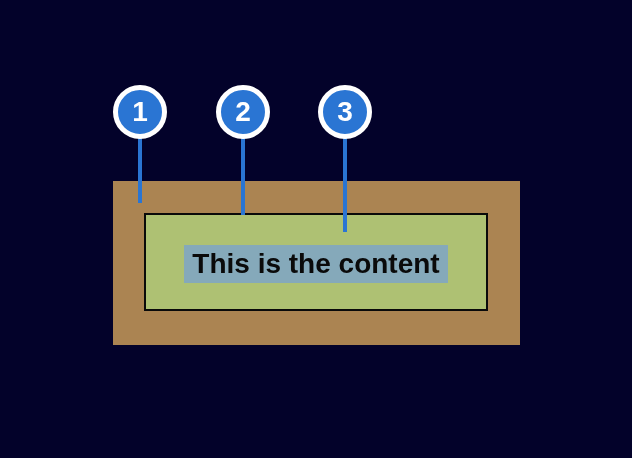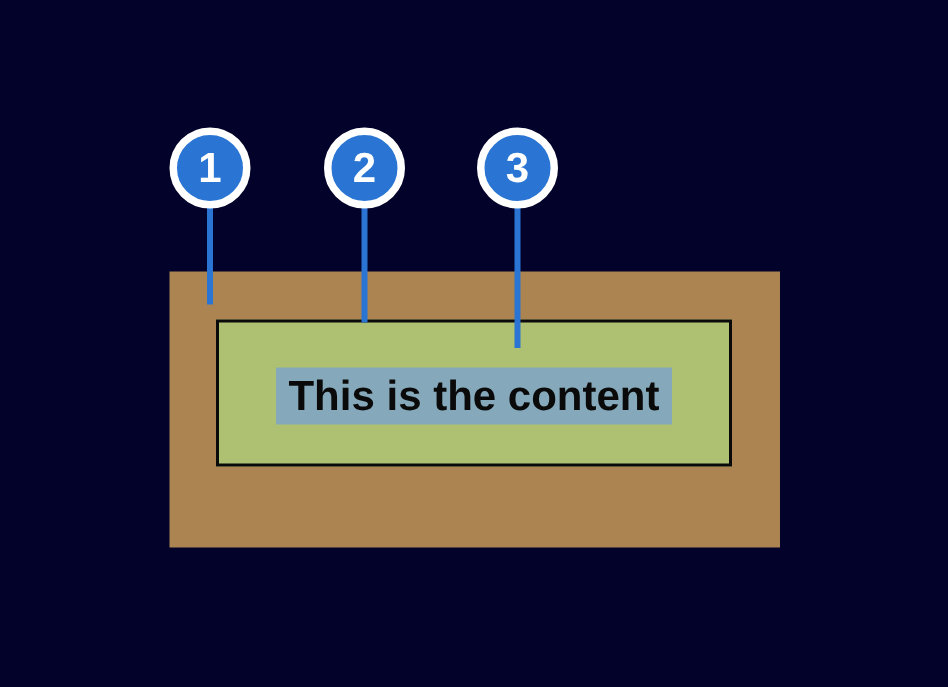--- a/index.html
+++ b/index.html
@@ -22,21 +22,21 @@
   .canvas {
     position: relative;
     width: 632px; height: 458px;
     background: var(--background);
   }
 
   
   .outer-box {
     position: absolute;
     left: 113px; top: 181px;
-    width: 407px; height: 184px;
+    width: 407px; height: 164px;
     background: var(--outer-box);
     z-index: 1;
     text-decoration: underline;
   }
 
   
   .inner-box {
     position: absolute;
     left: 31px; top: 32px;
     width: 344px; height: 98px;

